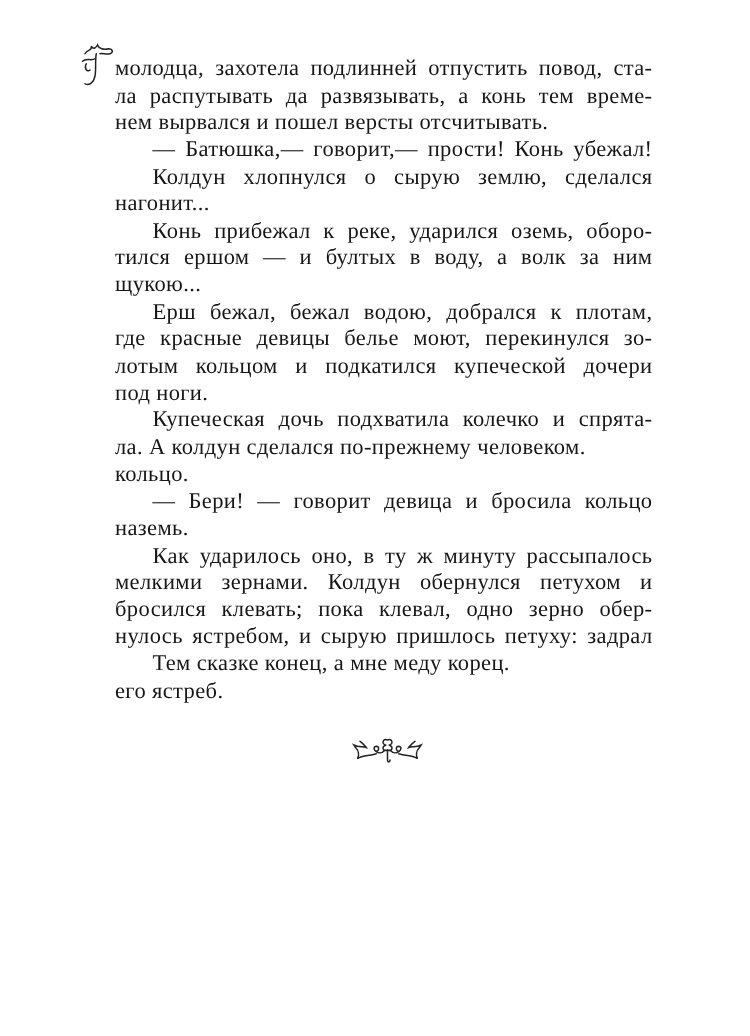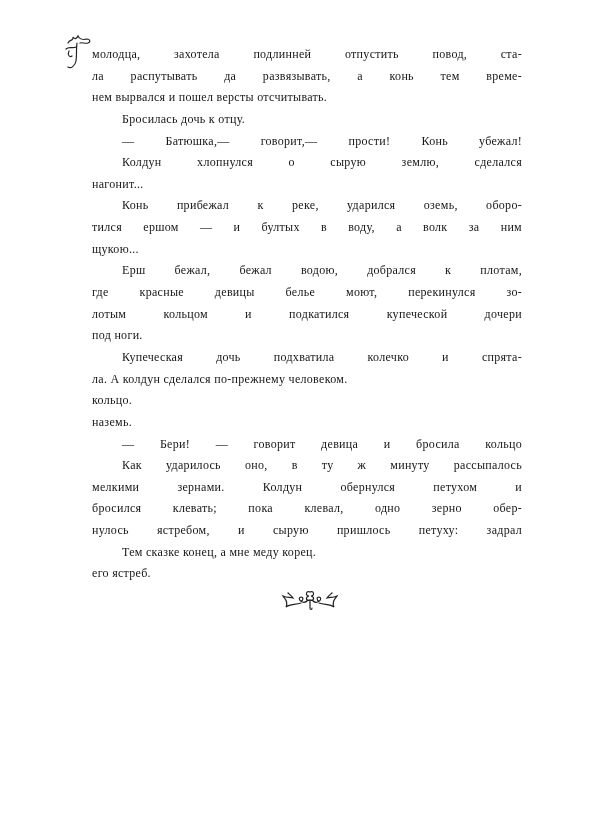--- a/index.html
+++ b/index.html
@@ -17,21 +17,21 @@
     }
     .page {
       position: absolute;
       left: 92px;
       top: 44px;
       width: 430px;
     }
     .line {
       height: 21.65px;
       line-height: 21.65px;
-      font-size: 12px;
+      font-size: 18px;
       white-space: nowrap;
       text-align: justify;
       text-align-last: justify;
       letter-spacing: 0.3px;
     }
     .line.last {
       text-align-last: left;
     }
     .line.indent {
       padding-left: 30px;
@@ -60,36 +60,35 @@
     <path d="M2 16 C5 13, 9 16, 12 14"></path>
     <path d="M13 10 C12 16, 13 22, 12 28 C11 33, 7 36, 4 34"></path>
     <path d="M5 18 C3 22, 6 25, 8 23"></path>
   </svg>
 </div>
 
 <div class="page" id="page">
     <div class="line">молодца, захотела подлинней отпустить повод, ста-</div>
     <div class="line">ла распутывать да развязывать, а конь тем време-</div>
     <div class="line last">нем вырвался и пошел версты отсчитывать.</div>
-    <div class="line indent last">Бросилась дочь к отцу.</div>
     <div class="line indent">— Батюшка,— говорит,— прости! Конь убежал!</div>
     <div class="line indent">Колдун хлопнулся о сырую землю, сделался</div>
     <div class="line last">нагонит...</div>
     <div class="line indent">Конь прибежал к реке, ударился оземь, оборо-</div>
     <div class="line">тился ершом — и бултых в воду, а волк за ним</div>
     <div class="line last">щукою...</div>
     <div class="line indent">Ерш бежал, бежал водою, добрался к плотам,</div>
     <div class="line">где красные девицы белье моют, перекинулся зо-</div>
     <div class="line">лотым кольцом и подкатился купеческой дочери</div>
     <div class="line last">под ноги.</div>
     <div class="line indent">Купеческая дочь подхватила колечко и спрята-</div>
     <div class="line last">ла. А колдун сделался по-прежнему человеком.</div>
     <div class="line last">кольцо.</div>
+    <div class="line indent">— Бери! — говорит девица и бросила кольцо</div>
     <div class="line last">наземь.</div>
-    <div class="line indent">— Бери! — говорит девица и бросила кольцо</div>
     <div class="line indent">Как ударилось оно, в ту ж минуту рассыпалось</div>
     <div class="line">мелкими зернами. Колдун обернулся петухом и</div>
     <div class="line">бросился клевать; пока клевал, одно зерно обер-</div>
     <div class="line">нулось ястребом, и сырую пришлось петуху: задрал</div>
     <div class="line indent last">Тем сказке конец, а мне меду корец.</div>
     <div class="line last">его ястреб.</div>
   </div>
 
 <div class="tail-ornament">
   <svg width="58" height="26" viewBox="0 0 58 26" fill="none" stroke="#222" stroke-width="1.2" stroke-linecap="round">

